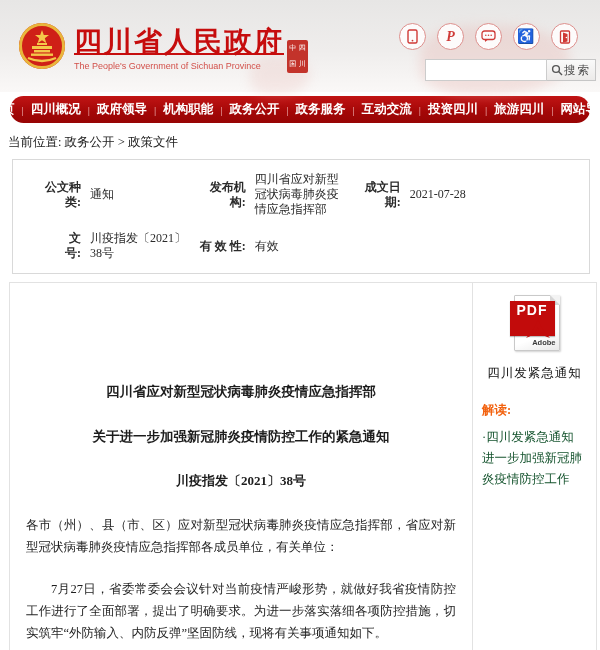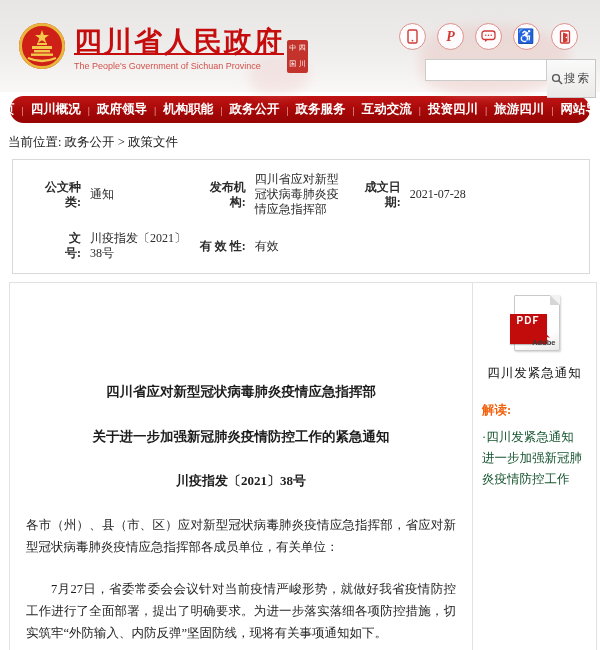--- a/index.html
+++ b/index.html
@@ -28,21 +28,21 @@
 
   .hdr-icons { position:absolute; top:23px; right:22px; display:flex; gap:11px; }
   .circ { width:27px; height:27px; border-radius:50%; background:#fdfbfb;
           border:1px solid #dd8f8c; color:#cf3a37; display:flex; align-items:center;
           justify-content:center; font-size:13px; }
   .circ svg { display:block; }
 
   .searchbar { position:absolute; top:59px; right:4px; display:flex; }
   .search-input { width:122px; height:22px; border:1px solid #ccc; background:#fff;
                   outline:none; font-size:11px; padding:0 4px; }
-  .search-btn { height:39px; border:1px solid #c6c6c6; border-left:none;
+  .search-btn { height:22px; border:1px solid #c6c6c6; border-left:none;
                 background:linear-gradient(#fafafa,#eceae9); color:#4a4a4a;
                 font-size:11.5px; padding:0 4px; display:flex; align-items:center;
                 gap:1px; cursor:pointer; letter-spacing:2px; }
 
   
   .nav { margin:4px 10px 0 10px; height:27px; border-radius:14px;
          background:linear-gradient(180deg,#c11414 0%,#a30707 60%,#970404 100%);
          display:flex; align-items:center; justify-content:center; }
   .nav-item { color:#fff; font-size:12.5px; font-weight:bold; padding:0 7px;
               cursor:pointer; white-space:nowrap; }
@@ -79,23 +79,23 @@
 
   .side { width:124px; border-left:1px solid #e2e2e2; padding:12px 9px 0 9px;
           flex-shrink:0; }
   .pdf-wrap { width:50px; margin:0 auto; cursor:pointer; }
   .pdf-page { position:relative; width:46px; height:56px; margin-left:4px;
               background:linear-gradient(160deg,#ffffff 70%,#e9e9e9 100%);
               border:1px solid #c9c9c9; border-radius:1px;
               box-shadow:1px 1px 2px rgba(0,0,0,.18); }
   .pdf-fold { position:absolute; top:-1px; right:-1px; width:0; height:0;
               border-left:10px solid #d6d6d6; border-top:10px solid #f3f3f3; }
-  .pdf-band { position:absolute; top:18px; left:-5px; background:#c20b0b; color:#fff;
+  .pdf-band { position:absolute; top:5px; left:-5px; background:#c20b0b; color:#fff;
               font-family:"Liberation Sans","DejaVu Sans",sans-serif;
-              font-weight:bold; font-size:10px; padding:1px 7px 18px 7px;
+              font-weight:bold; font-size:14px; padding:1px 7px 18px 7px;
               letter-spacing:1px; box-shadow:0 1px 1px rgba(0,0,0,.25); }
   .pdf-ribbon { position:absolute; left:7px; top:20px; }
   .pdf-brand { position:absolute; right:3px; bottom:3px; font-size:7.5px;
                font-weight:bold; color:#3a3a3a;
                font-family:"Liberation Sans","DejaVu Sans",sans-serif; }
   .download-label { margin-top:14px; text-align:center; font-size:12.5px;
                     color:#111; cursor:pointer; letter-spacing:1px; }
   .reading-head { margin-top:20px; font-size:12.5px; font-weight:bold;
                   color:#f2620f; }
   .related-link { margin-top:8px; font-size:12.5px; color:#14532d;

